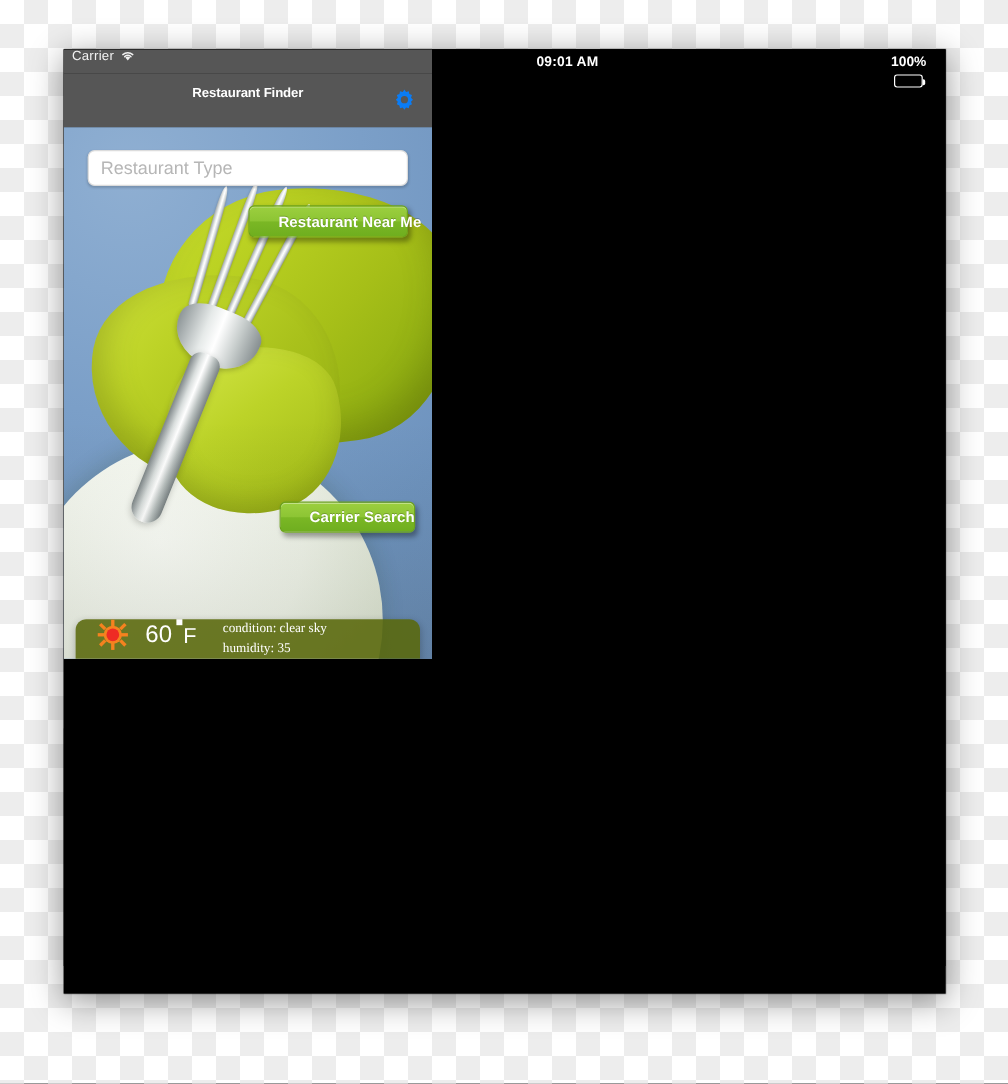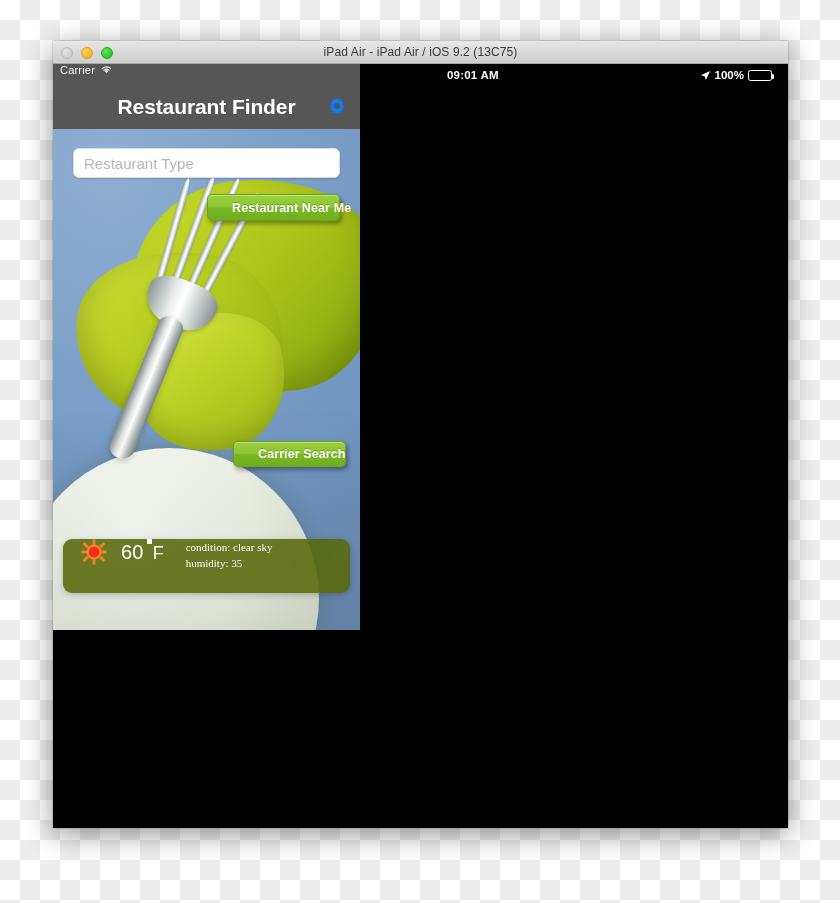--- a/index.html
+++ b/index.html
@@ -130,20 +130,21 @@
     font-weight: bold;
     color: #ffffff;
     letter-spacing: 0.2px;
   }
   .battery-group {
     position: absolute;
     right: 16px;
     display: flex;
     align-items: center;
     gap: 4px;
+    flex-direction: column;
   }
   .loc-arrow { line-height: 0; }
   .battery-pct {
     font-size: 11.5px;
     font-weight: bold;
     color: #ffffff;
   }
   .battery-shell {
     position: relative;
     width: 24px;
@@ -176,41 +177,41 @@
     width: 307px;
     height: 45px;
     background: #565656;
     z-index: 4;
   }
   .navbar-title {
     position: absolute;
     left: 0; right: 0;
     top: 11px;
     text-align: center;
-    font-size: 21px;
+    font-size: 11px;
     font-weight: bold;
     color: #ffffff;
     letter-spacing: -0.1px;
   }
   .gear-button {
     position: absolute;
     right: 12px;
     top: 12px;
     width: 22px;
     height: 22px;
     line-height: 0;
   }
 
   
   .app-content {
     position: absolute;
     left: 0;
     top: 65px;
     width: 307px;
-    height: 501px;
+    height: 443px;
     overflow: hidden;
     background: #7b9fc8;
   }
 
   
   .photo-bg {
     position: absolute;
     inset: 0;
     background:
       radial-gradient(ellipse 150% 110% at 18% 8%, #8fafd2 0%, #7b9fc8 42%, #6e93be 75%, #6a8cb6 100%);
@@ -433,28 +434,20 @@
     width: 307px;
     height: 198px;
     background: #000;
   }
 </style>
 </head>
 <body>
 
 <div class="sim-window">
 
-  <div class="titlebar">
-    <div class="traffic-lights">
-      <span class="tl tl-close"></span>
-      <span class="tl tl-minimize"></span>
-      <span class="tl tl-maximize"></span>
-    </div>
-    <div class="window-title">iPad Air - iPad Air / iOS 9.2 (13C75)</div>
-  </div>
 
   <div class="sim-body">
 
     <div class="sim-black-right"></div>
     <div class="sim-black-bottom"></div>
 
     <div class="ios-statusbar-right">
       <span class="clock-text">09:01 AM</span>
       <span class="battery-group">
         <span class="loc-arrow">

